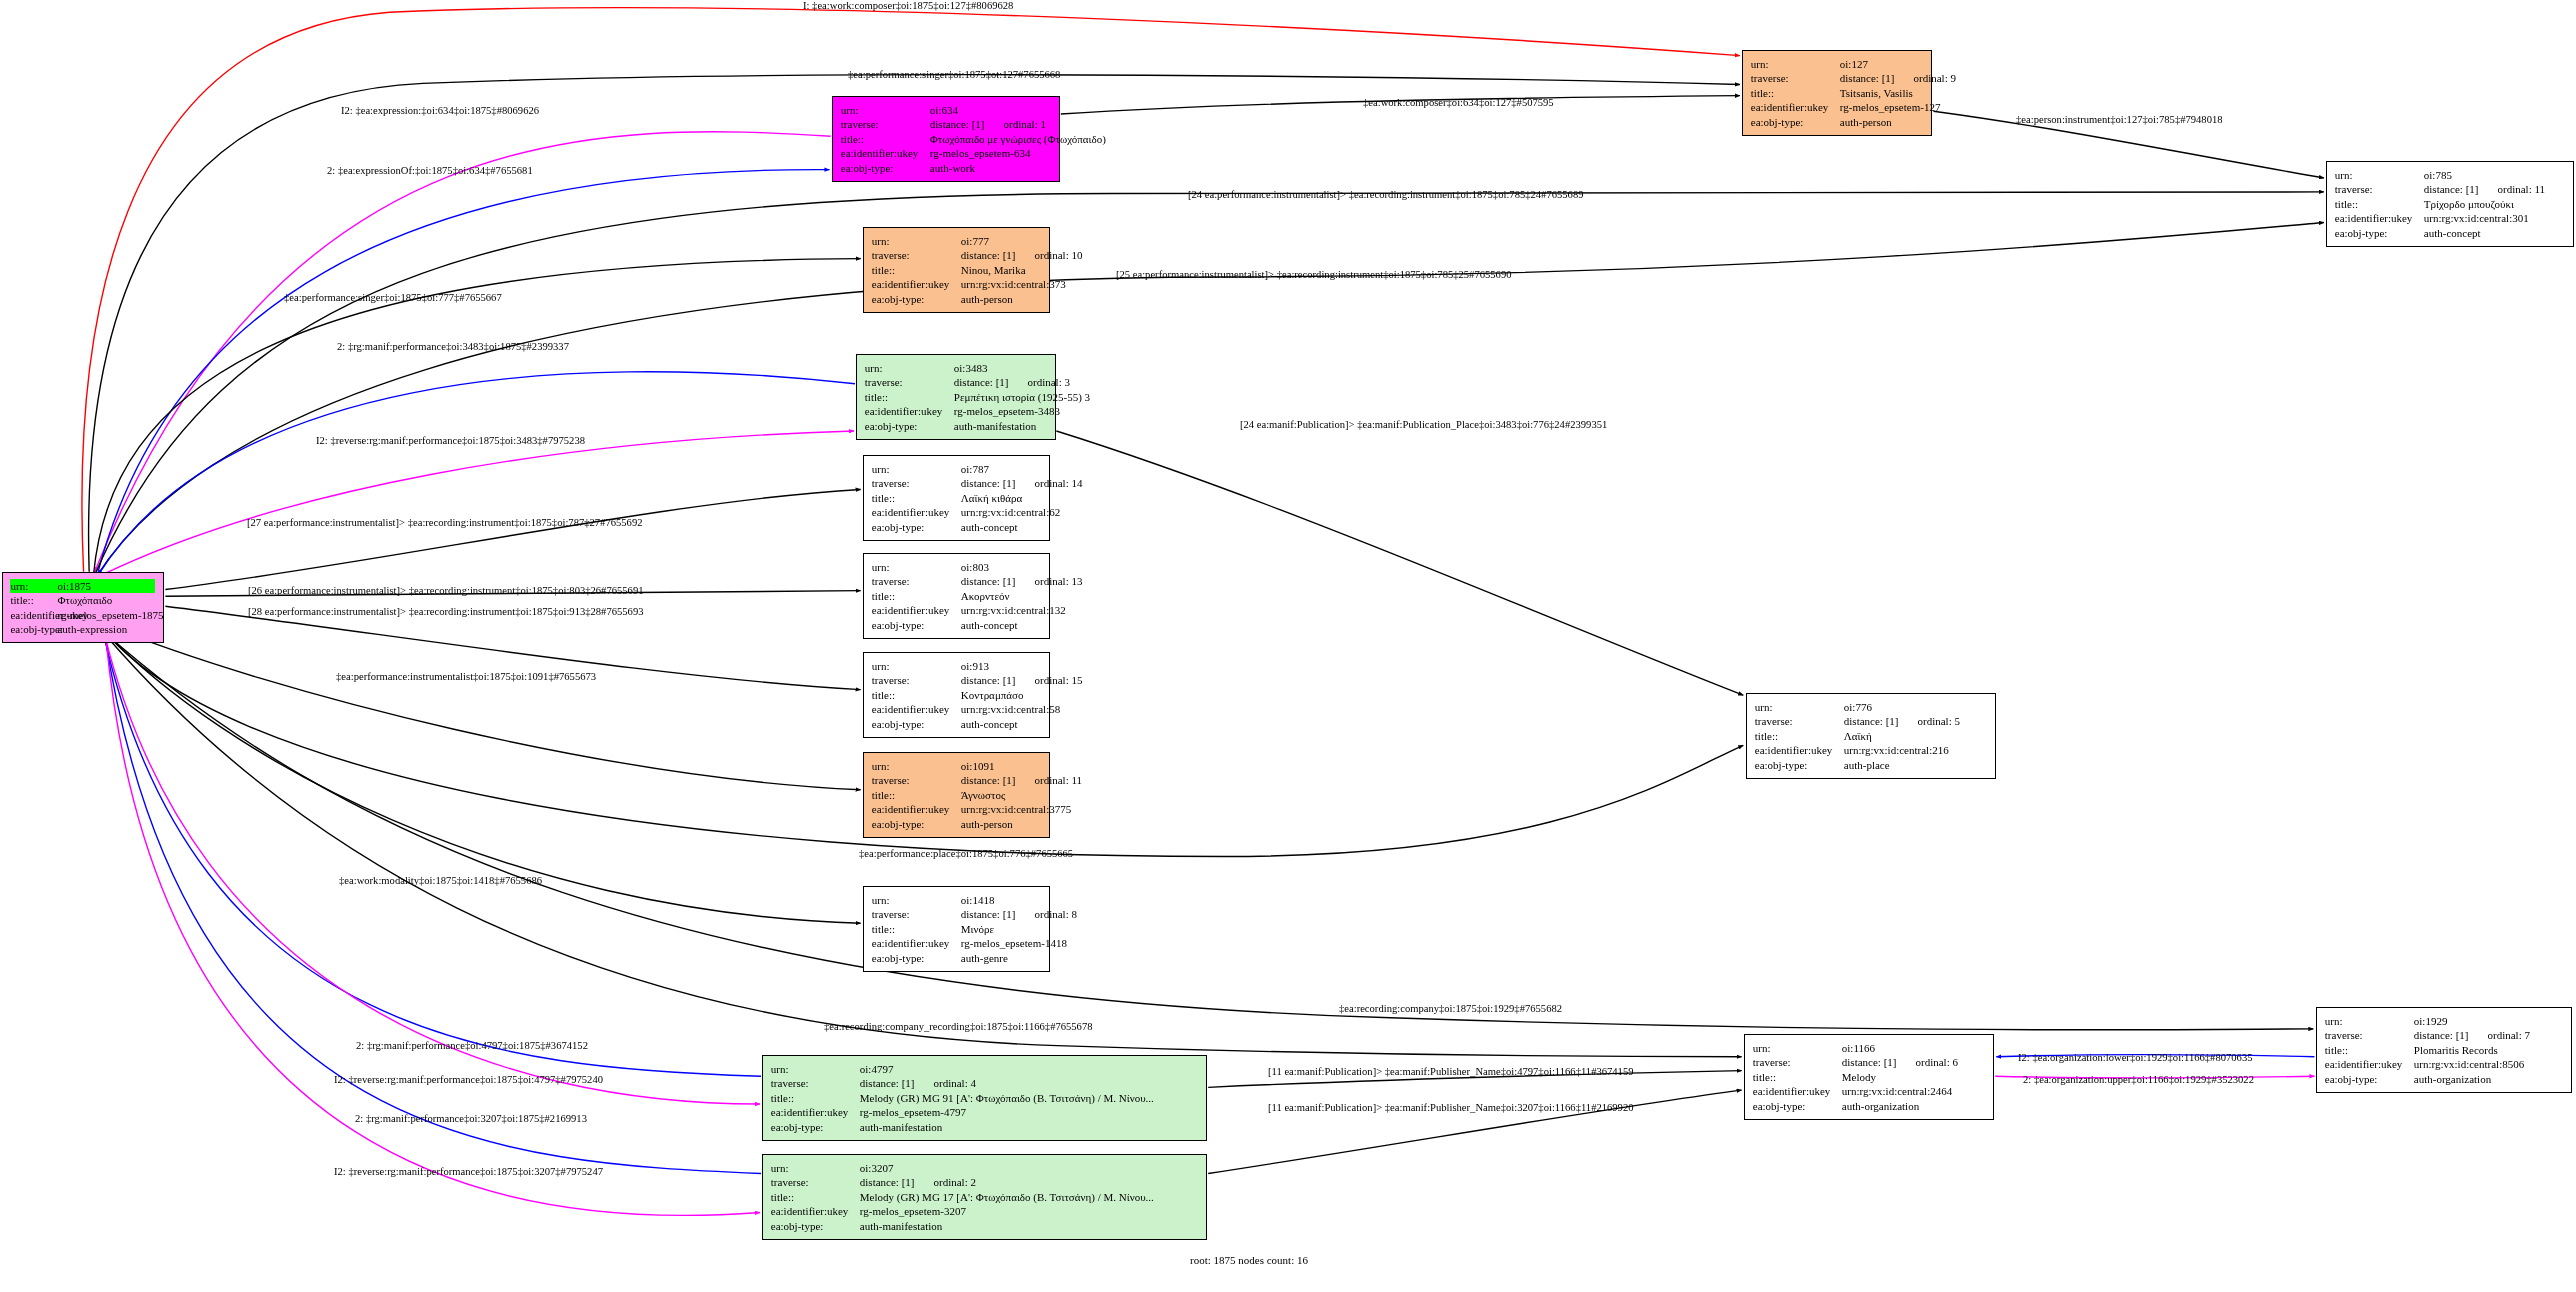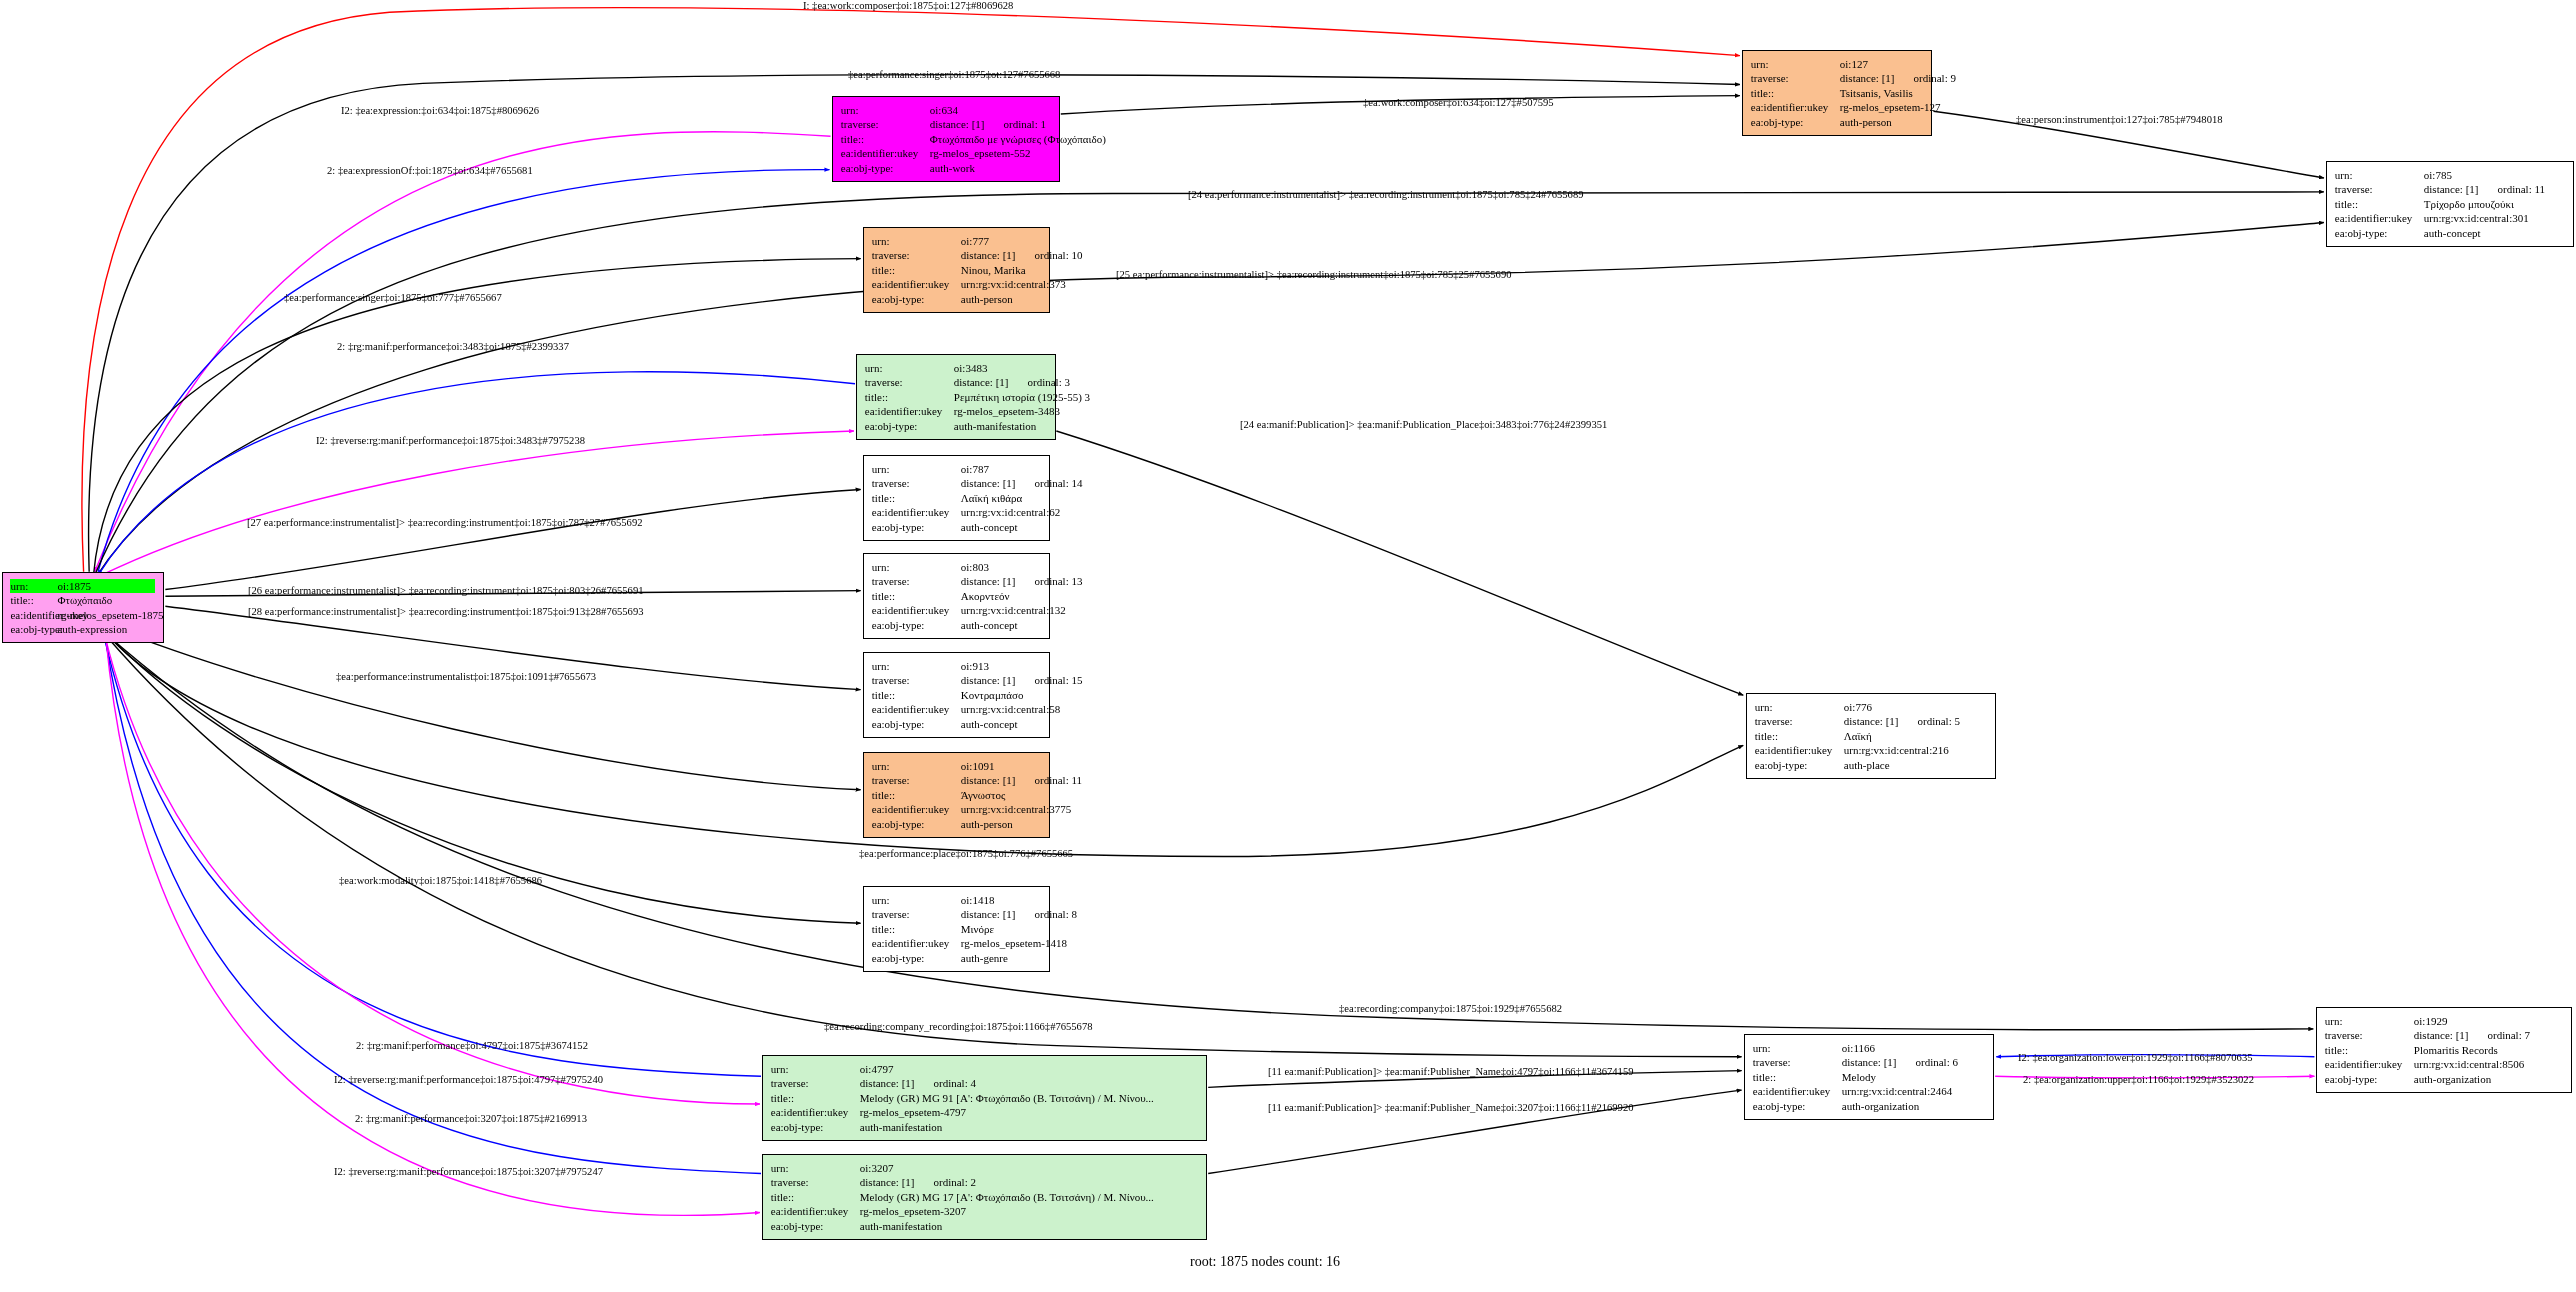--- a/index.html
+++ b/index.html
@@ -16,21 +16,21 @@
   .row{display:flex;align-items:baseline;line-height:1.32;white-space:nowrap;}
   .k{width:89px;flex:0 0 89px;font-size:11px;color:#000;}
   .v{font-size:11px;color:#000;}
   .v .ord{margin-left:19px;}
   .hl{background:#00ff00;display:flex;width:100%;}
   .hl .k{width:47px;flex:0 0 47px;}
   .node.root .k{width:47px;flex:0 0 47px;}
 
   .elabel{position:absolute;font-size:10.6px;color:#000;white-space:nowrap;
           font-family:"Liberation Serif", serif;background:transparent;}
-  .footer{position:absolute;font-size:14px;color:#000;white-space:nowrap;}
+  .footer{position:absolute;font-size:11px;color:#000;white-space:nowrap;}
 </style>
 </head>
 <body>
 
 <div id="canvas">
 
   <svg id="edges" viewBox="0 0 4631 2323">
     <defs>
       <marker id="ar-k" markerWidth="10" markerHeight="8" refX="9" refY="4" orient="auto" markerUnits="userSpaceOnUse">
         <path d="M0,0 L10,4 L0,8 z" fill="#000000"></path>
@@ -132,21 +132,21 @@
         <div class="row">
           <span class="k">traverse:</span>
           <span class="v"><span>distance: [1]</span><span class="ord">ordinal: 1</span></span>
         </div>
         <div class="row">
           <span class="k">title::</span>
           <span class="v">Φτωχόπαιδο με γνώρισες (Φτωχόπαιδο)</span>
         </div>
         <div class="row">
           <span class="k">ea:identifier:ukey</span>
-          <span class="v">rg-melos_epsetem-552</span>
+          <span class="v">rg-melos_epsetem-634</span>
         </div>
         <div class="row">
           <span class="k">ea:obj-type:</span>
           <span class="v">auth-work</span>
         </div>
       </div>
       <div class="node orange" style="left: 1742px; top: 50px; width: 190px;">
         <div class="row">
           <span class="k">urn:</span>
           <span class="v">oi:127</span>

